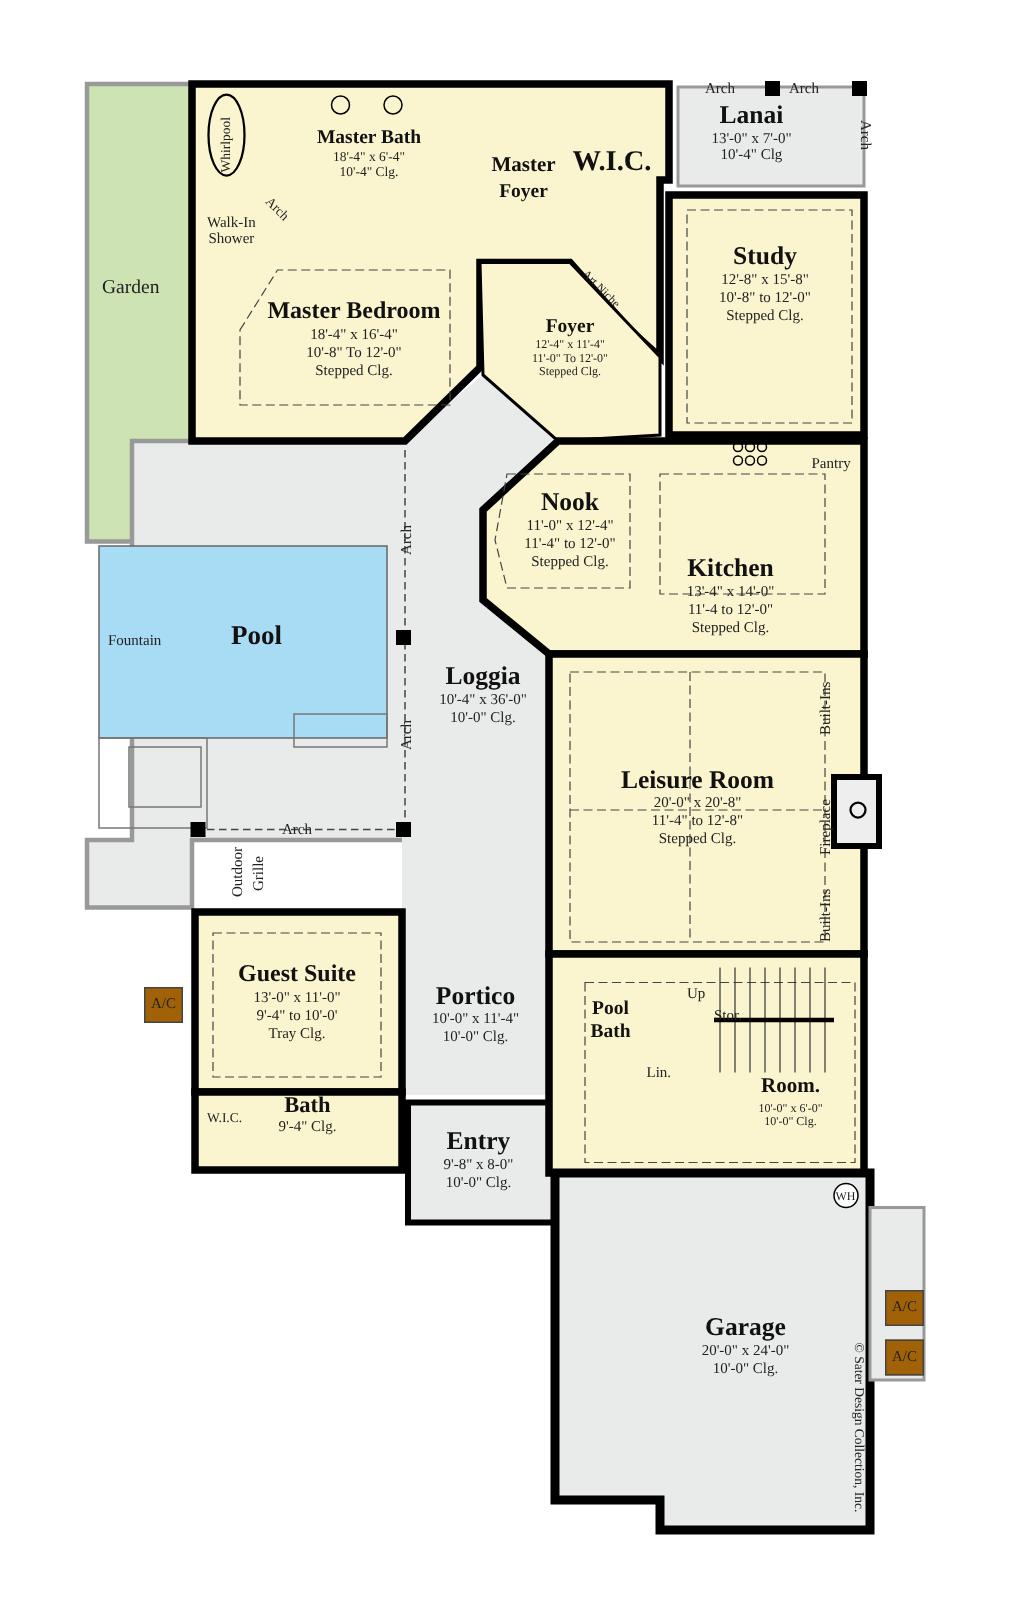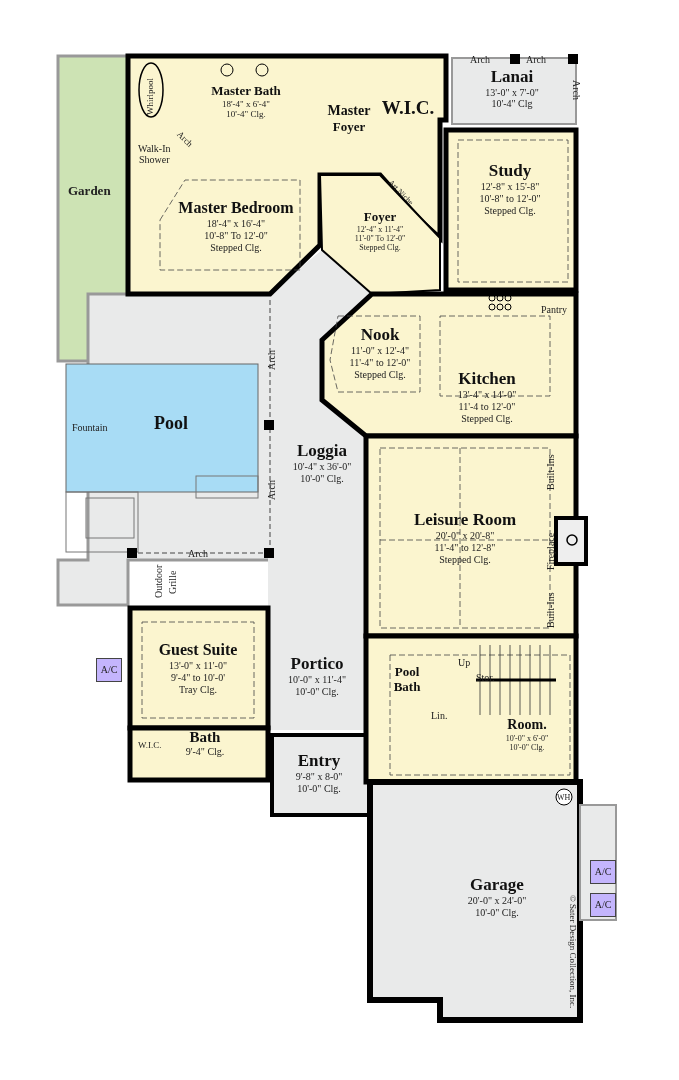--- a/index.html
+++ b/index.html
@@ -4,21 +4,21 @@
 <style>
   html, body { margin:0; padding:0; background:#ffffff; }
   body { width:679px; height:1080px; position:relative; overflow:hidden; font-family:"Liberation Serif", "DejaVu Serif", serif; }
   #plan { position:absolute; left:0; top:0; width:679px; height:1080px; }
   .lbl { position:absolute; text-align:center; color:#111; line-height:1; white-space:nowrap; transform:translateX(-50%); }
   .lbl .t { font-weight:bold; display:block; }
   .lbl .s { font-size:10px; display:block; margin-top:3px; color:#222; }
   .small { position:absolute; font-size:10px; color:#222; white-space:nowrap; }
   .vert { position:absolute; font-size:10px; color:#222; white-space:nowrap; transform-origin:left top; transform:rotate(-90deg); }
   .vert90 { position:absolute; font-size:10px; color:#222; white-space:nowrap; transform-origin:left top; transform:rotate(90deg); }
-  .ac { position:absolute; width:24px; height:22px; border:1.5px solid #444; background:#c4b5fd; font-size:10px; text-align:center; line-height:22px; color:#222; }
+  .ac { position:absolute; width:24px; height:22px; border:1.5px solid #444; background:#a16207; font-size:10px; text-align:center; line-height:22px; color:#222; }
 </style>
 </head>
 <body>
 
 <svg id="plan" viewBox="0 0 679 1080" xmlns="http://www.w3.org/2000/svg">
 
   <rect x="58" y="56" width="70" height="305" fill="#cde3b4" stroke="#999" stroke-width="3"></rect>
 
   <polygon points="88,294 270,294 270,560 128,560 128,605 58,605 58,560 88,560" fill="#e9eaea" stroke="#999" stroke-width="3"></polygon>
 
@@ -108,21 +108,21 @@
   <span class="s" style="font-size:9px">18'-4" x 6'-4"</span>
   <span class="s" style="font-size:9px;margin-top:1px">10'-4" Clg.</span>
 </div>
 <div class="lbl" style="left:349px;top:104px;">
   <span class="t" style="font-size:14px">Master</span>
   <span class="t" style="font-size:13px;margin-top:2px">Foyer</span>
 </div>
 <div class="lbl" style="left:408px;top:98px;">
   <span class="t" style="font-size:19px">W.I.C.</span>
 </div>
-<div class="lbl" style="left:512px;top:68px;">
+<div class="lbl" style="left:501px;top:68px;">
   <span class="t" style="font-size:17px">Lanai</span>
   <span class="s">13'-0" x 7'-0"</span>
   <span class="s" style="margin-top:1px">10'-4" Clg</span>
 </div>
 <div class="lbl" style="left:510px;top:162px;">
   <span class="t" style="font-size:17px">Study</span>
   <span class="s">12'-8" x 15'-8"</span>
   <span class="s" style="margin-top:2px">10'-8" to 12'-0"</span>
   <span class="s" style="margin-top:2px">Stepped Clg.</span>
 </div>
@@ -131,21 +131,21 @@
   <span class="s">18'-4" x 16'-4"</span>
   <span class="s" style="margin-top:2px">10'-8" To 12'-0"</span>
   <span class="s" style="margin-top:2px">Stepped Clg.</span>
 </div>
 <div class="lbl" style="left:380px;top:210px;">
   <span class="t" style="font-size:13px">Foyer</span>
   <span class="s" style="font-size:8px">12'-4" x 11'-4"</span>
   <span class="s" style="font-size:8px;margin-top:1px">11'-0" To 12'-0"</span>
   <span class="s" style="font-size:8px;margin-top:1px">Stepped Clg.</span>
 </div>
-<div class="small" style="left:68px;top:183px;font-weight:bold;font-size:13px;">Garden</div>
+<div class="small" style="left:68px;top:183px;font-weight:normal;font-size:13px;">Garden</div>
 <div class="small" style="left:138px;top:143px;text-align:center;line-height:1.1;">
   <span>Walk-In</span><br><span>Shower</span>
 </div>
 <div class="vert" style="left:145px;top:115px;font-size:9px;">Whirlpool</div>
 
 <div class="lbl" style="left:380px;top:326px;">
   <span class="t" style="font-size:17px">Nook</span>
   <span class="s">11'-0" x 12'-4"</span>
   <span class="s" style="margin-top:2px">11'-4" to 12'-0"</span>
   <span class="s" style="margin-top:2px">Stepped Clg.</span>

